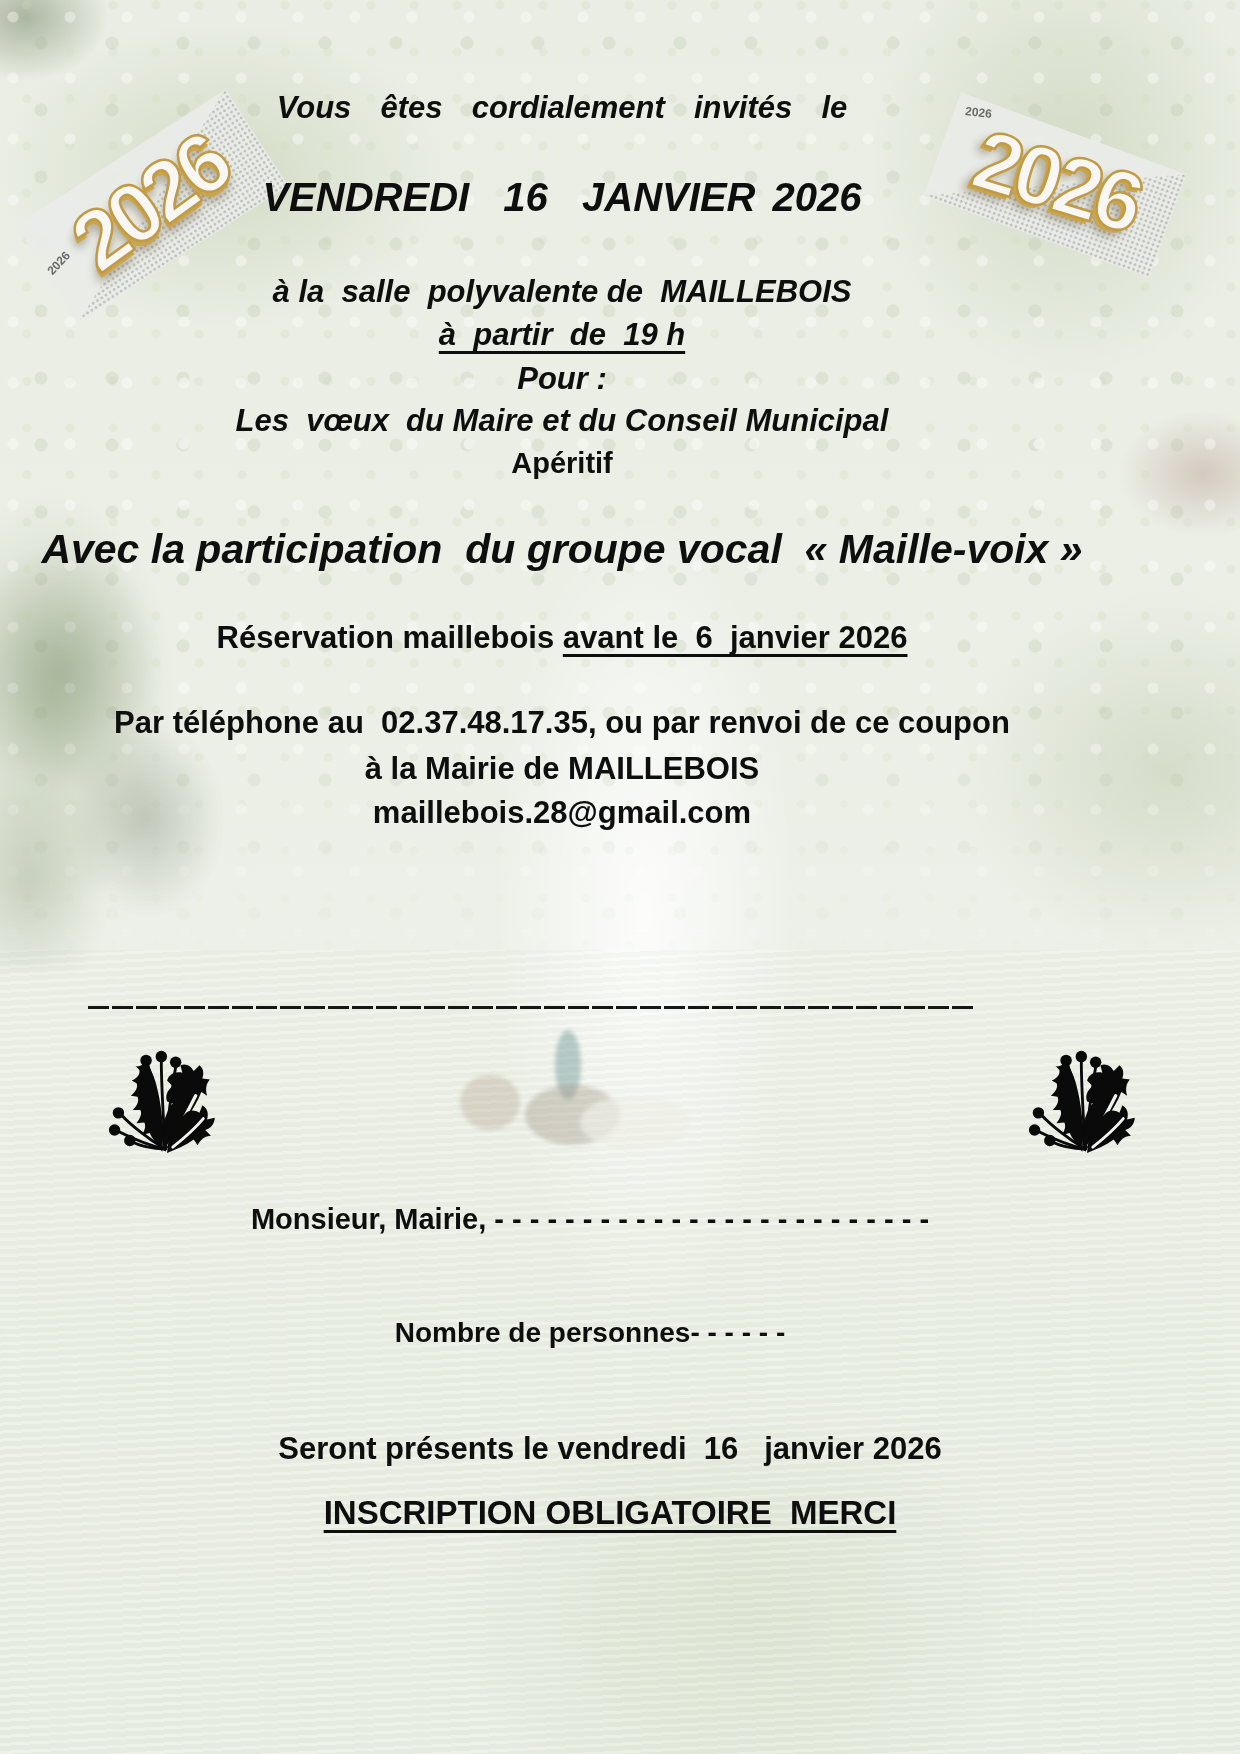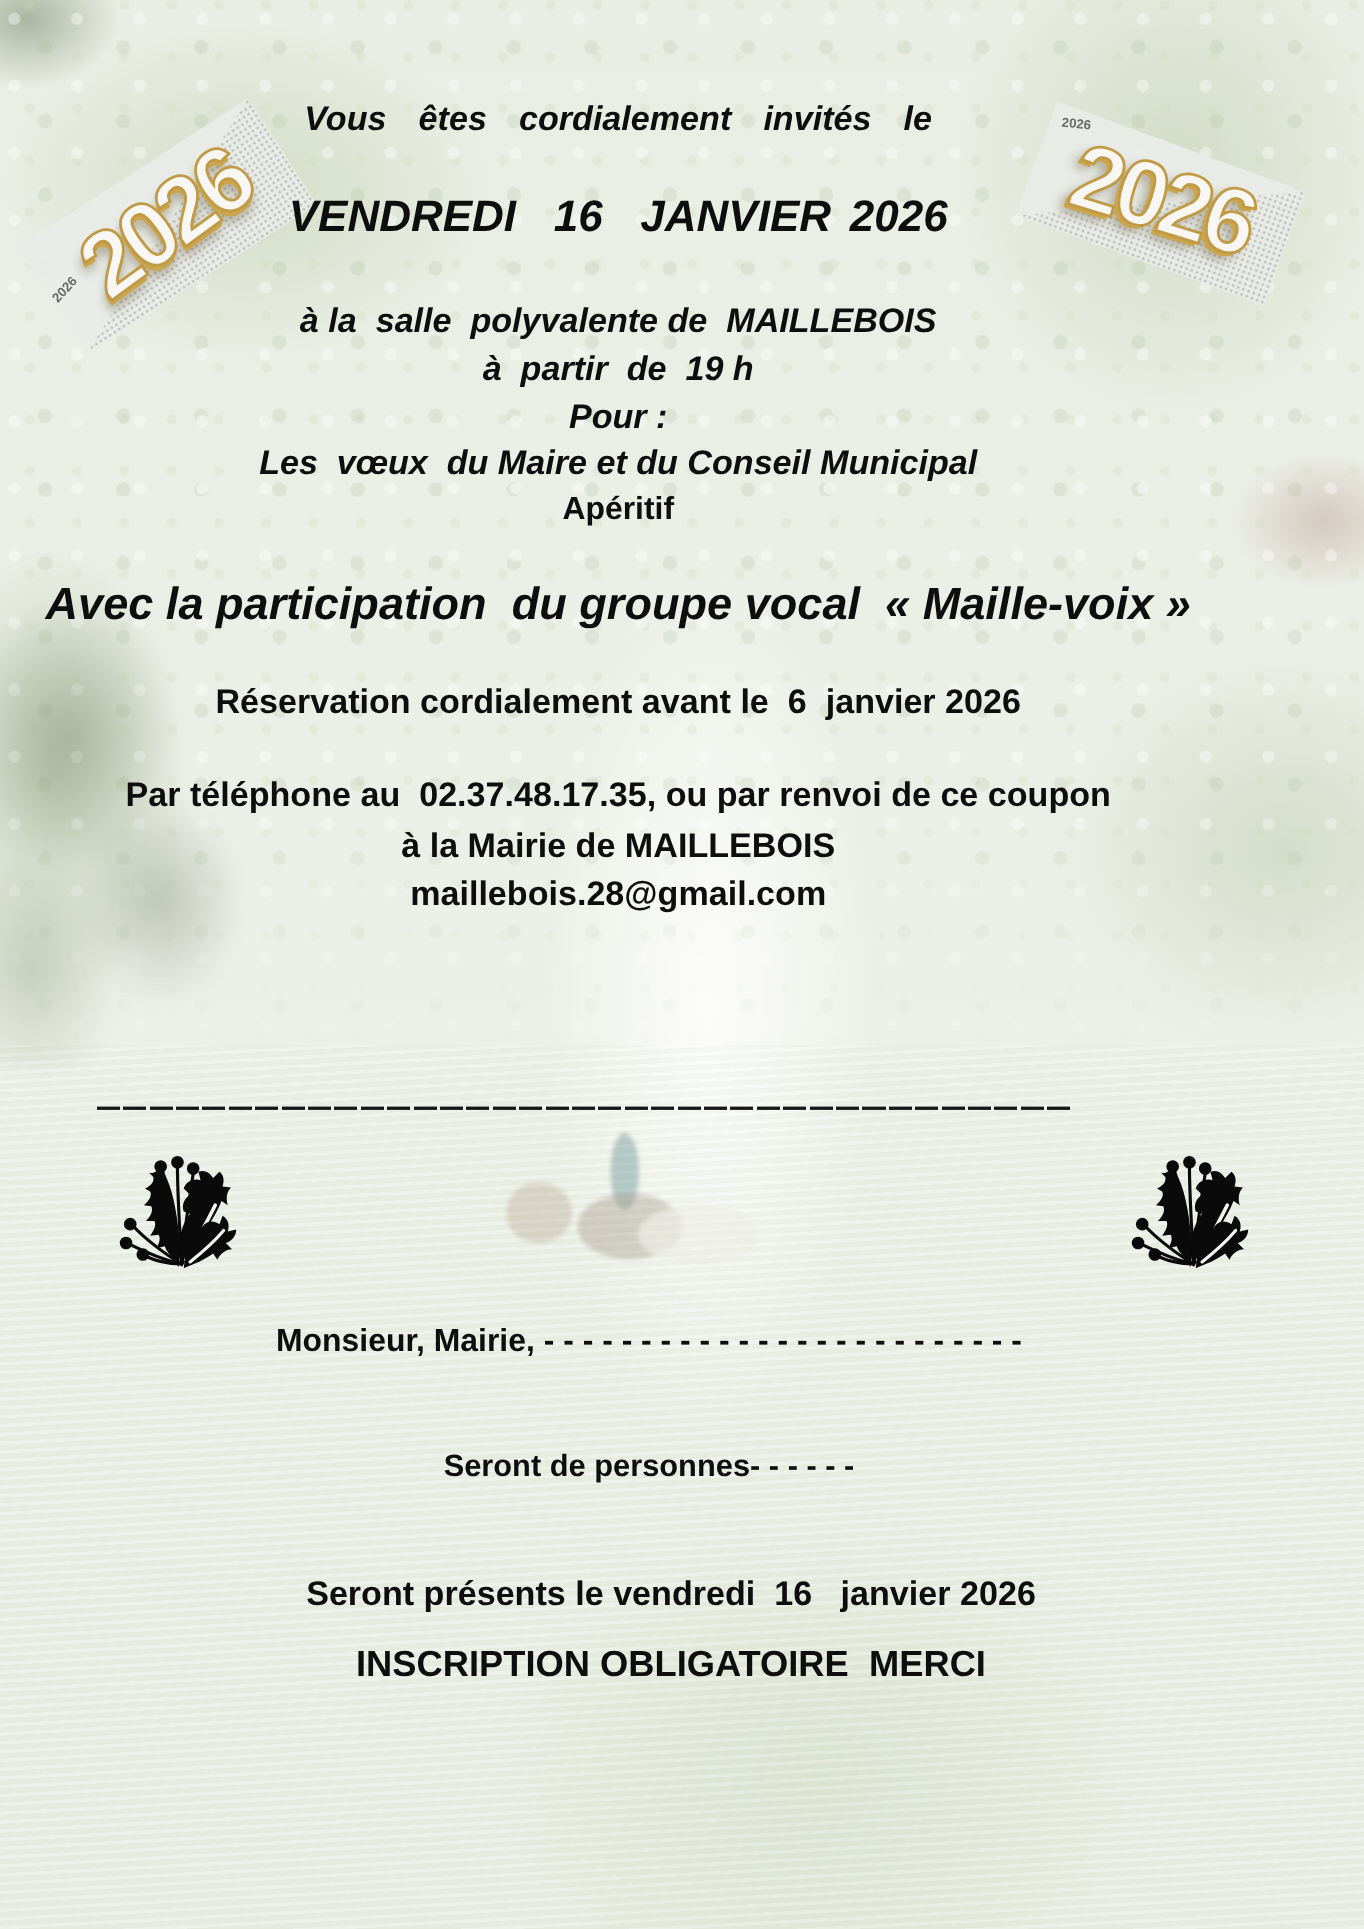--- a/index.html
+++ b/index.html
@@ -54,21 +54,21 @@
   .card-left .card-small{left:2px;top:48px;}
   .card-right .card-small{left:10px;top:6px;}
 
   
   .line{position:absolute;left:0;width:1240px;text-align:center;font-weight:bold;
         color:#0e0e0e;white-space:pre;line-height:1.15;}
   .it{font-style:italic;}
   .c562{transform:translateX(-58px);}
   .c590{transform:translateX(-30px);}
   .c610{transform:translateX(-10px);}
-  .u{text-decoration-thickness:2.5px;text-underline-offset:6px;}
+  .u{text-decoration:underline;text-decoration-thickness:2.5px;text-underline-offset:6px;}
   .l-invite{top:90px;font-size:31px;word-spacing:6px;}
   .l-date{top:174px;font-size:40px;word-spacing:6px;}
   .l-venue{top:274px;font-size:31px;}
   .l-time{top:317px;font-size:31px;}
   .l-pour{top:361px;font-size:31px;}
   .l-voeux{top:403px;font-size:31px;}
   .l-aperitif{top:447px;font-size:29px;}
   .l-avec{top:526px;font-size:41px;}
   .l-reservation{top:620px;font-size:31px;}
   .l-phone{top:705px;font-size:31px;}
@@ -118,21 +118,21 @@
   </div>
 
   <div class="line it c562 l-invite">Vous  êtes  cordialement  invités  le</div>
   <div class="line it c562 l-date">VENDREDI  16  JANVIER 2026</div>
   <div class="line it c562 l-venue">à la  salle  polyvalente de  MAILLEBOIS</div>
   <div class="line it c562 l-time"><span class="u">à  partir  de  19 h</span></div>
   <div class="line it c562 l-pour">Pour :</div>
   <div class="line it c562 l-voeux">Les  vœux  du Maire et du Conseil Municipal</div>
   <div class="line c562 l-aperitif">Apéritif</div>
   <div class="line it c562 l-avec">Avec la participation  du groupe vocal  « Maille-voix »</div>
-  <div class="line c562 l-reservation"><span>Réservation cordialement </span><span class="u">avant le  6  janvier 2026</span></div>
+  <div class="line c562 l-reservation"><span>Réservation maillebois </span><span class="u">avant le  6  janvier 2026</span></div>
   <div class="line c562 l-phone">Par téléphone au  02.37.48.17.35, ou par renvoi de ce coupon</div>
   <div class="line c562 l-mairie">à la Mairie de MAILLEBOIS</div>
   <div class="line c562 l-email">maillebois.28@gmail.com</div>
 
   <div class="cutline"></div>
 
   <svg class="holly holly-left" viewBox="0 0 130 130">
     <g fill="none" stroke="#0a0a0a" stroke-width="3" stroke-linecap="round">
       <path d="M62,106 C58,72 50,40 44,18"></path>
       <path d="M62,106 C60,70 58,40 58,14"></path>
@@ -178,17 +178,17 @@
         <circle cx="58" cy="9" r="6"></circle>
         <circle cx="73" cy="15" r="6"></circle>
       <circle cx="13" cy="68" r="6"></circle>
         <circle cx="9" cy="86" r="6"></circle>
         <circle cx="25" cy="97" r="6"></circle>
       <circle cx="80" cy="55" r="7"></circle>
     </g>
   </svg>
 
   <div class="line c590 l-monsieur"><span>Monsieur, Mairie, </span><span>- - - - - - - - - - - - - - - - - - - - - - - - -</span></div>
-  <div class="line c590 l-nombre"><span>Seront de personnes</span><span>- - - - - -</span></div>
+  <div class="line c590 l-nombre"><span>Nombre de personnes</span><span>- - - - - -</span></div>
   <div class="line c610 l-seront">Seront présents le vendredi  16   janvier 2026</div>
   <div class="line c610 l-inscription"><span class="u">INSCRIPTION OBLIGATOIRE  MERCI</span></div>
 
 </div>
 
 </body></html>

